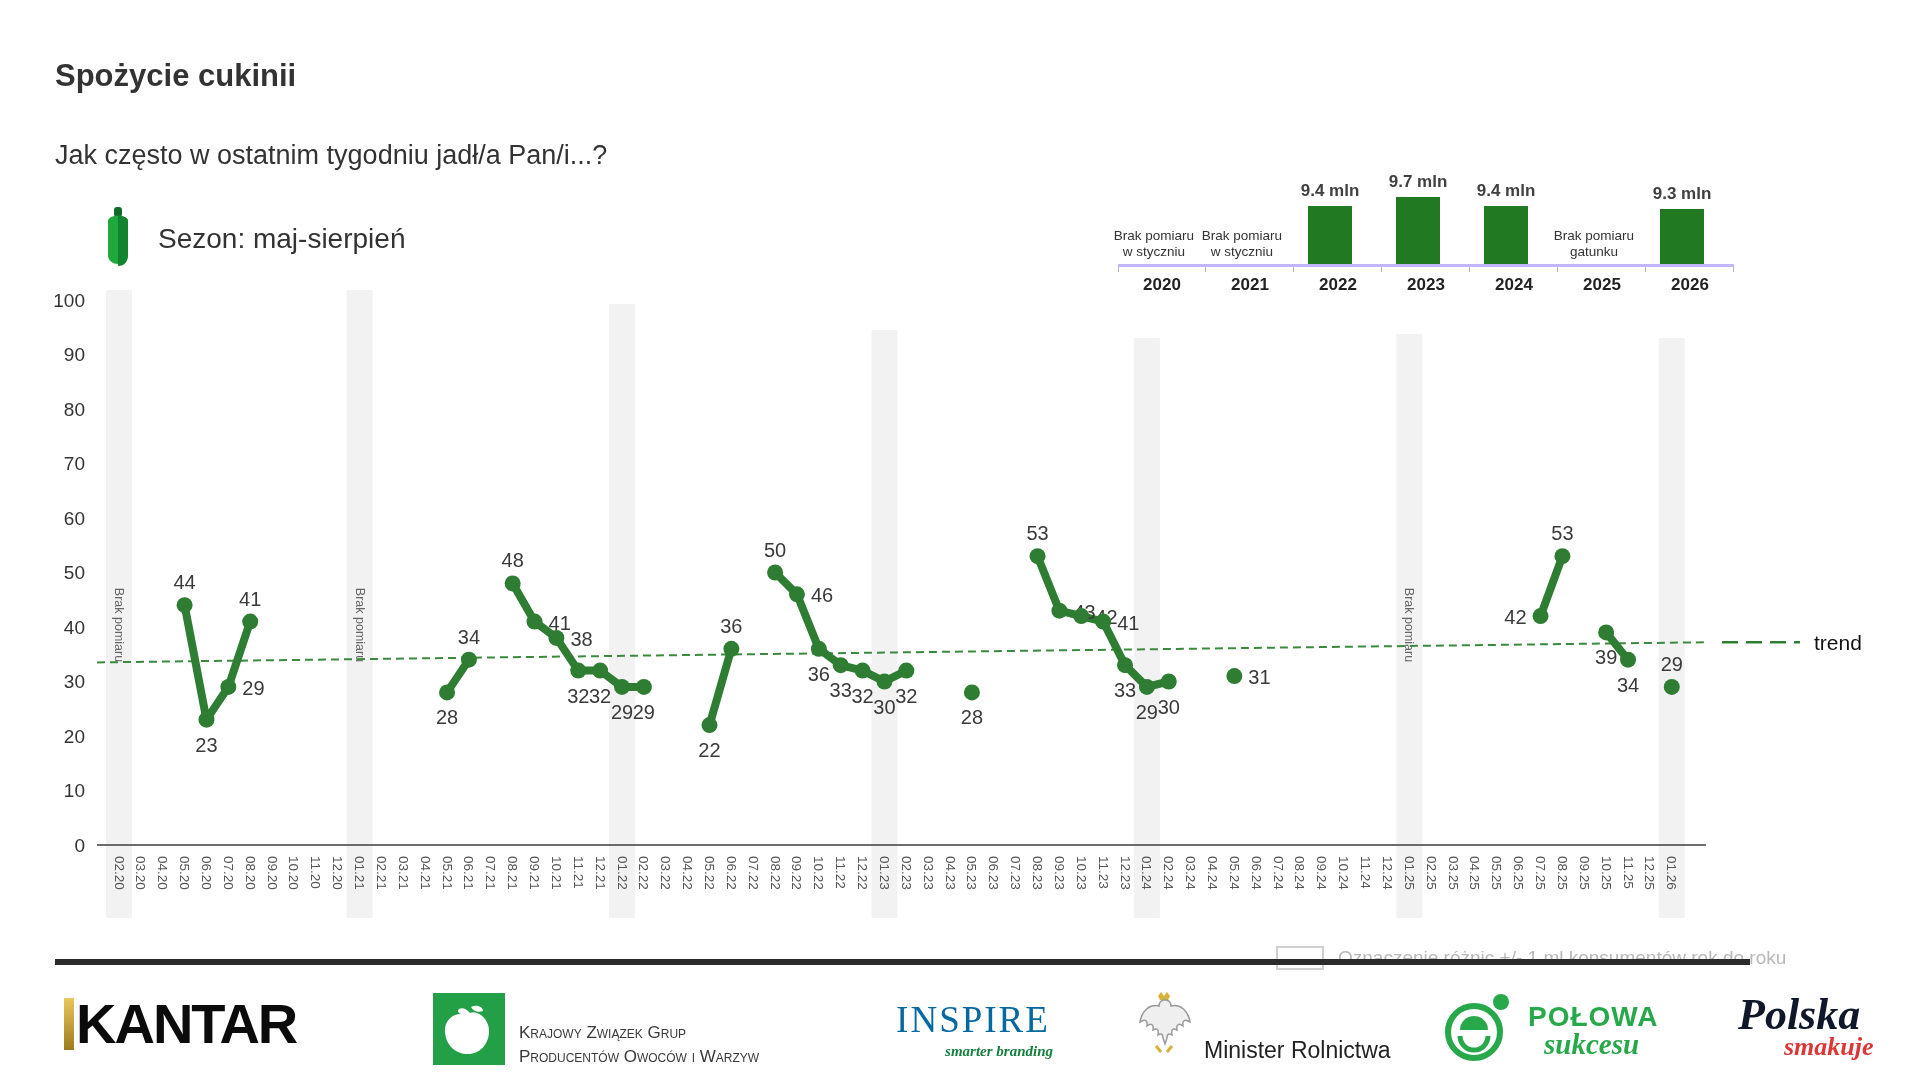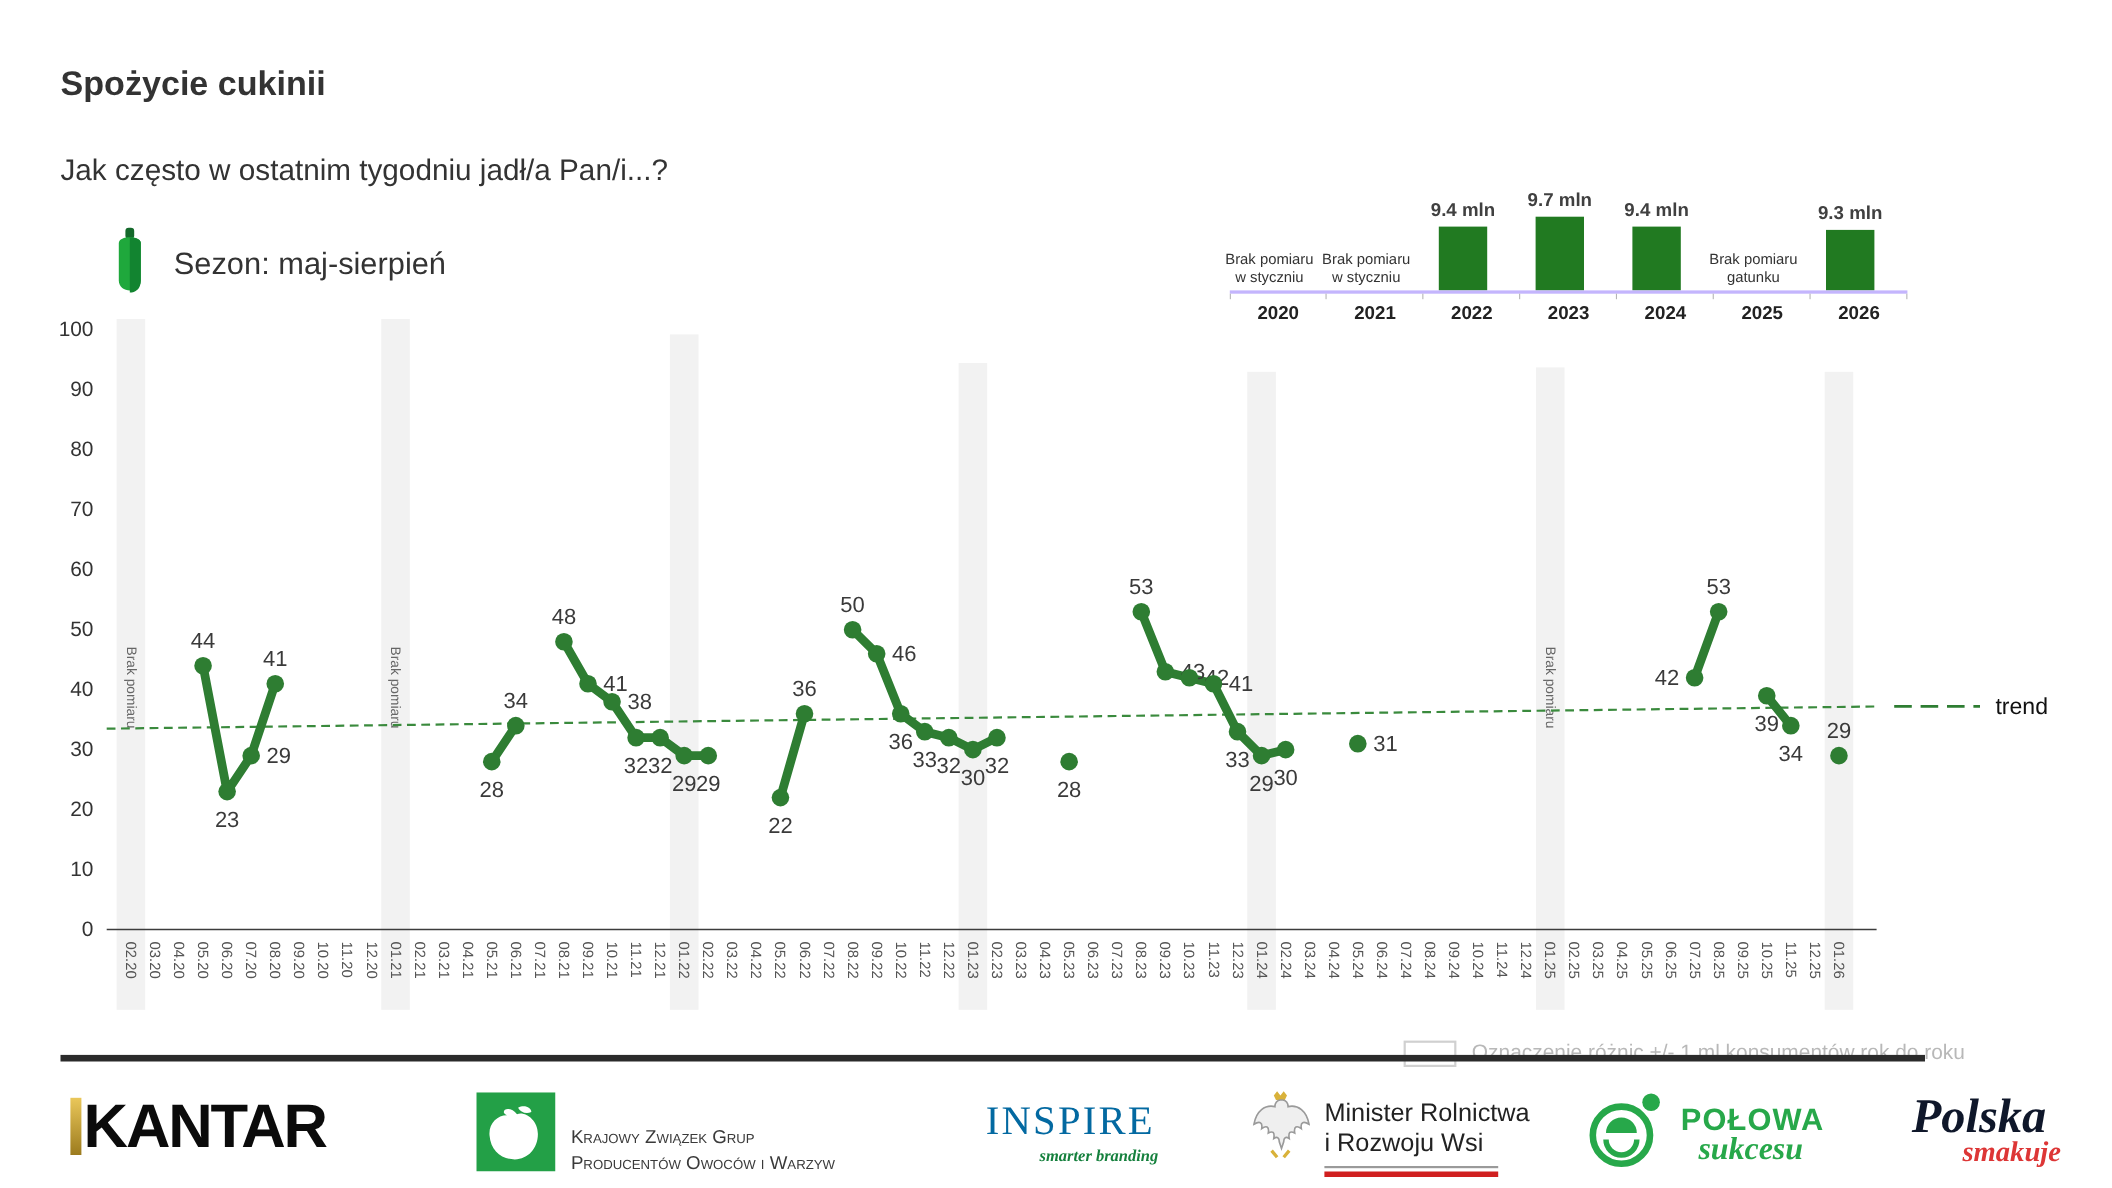--- a/index.html
+++ b/index.html
@@ -29,21 +29,21 @@
   #kantar{left:64px;top:998px;display:flex;align-items:flex-start;gap:2px;}
   #kantar-bar{width:10px;height:52px;background:linear-gradient(#eac75a,#9c7b1e);}
   #kantar-text{font-size:56px;font-weight:800;letter-spacing:-2px;color:#0b0b0b;line-height:52px;}
   #kzg{left:433px;top:993px;display:flex;align-items:flex-end;gap:14px;}
   .kzg-text{font-size:17px;color:#3a3a3a;font-variant:small-caps;line-height:24px;}
   #inspire{left:893px;top:998px;width:160px;text-align:center;}
   #inspire-name{font-family:"Liberation Serif",serif;font-size:37px;color:#0369a1;letter-spacing:2px;}
   #inspire-tag{font-family:"Liberation Serif",serif;font-style:italic;font-weight:bold;font-size:15px;color:#15803d;text-align:right;margin-top:2px;}
   #ministry{left:1136px;top:988px;display:flex;gap:12px;align-items:flex-start;}
   #ministry-textblock{padding-top:10px;}
-  .ministry-line{font-size:23px;color:#222;line-height:27px;}
+  .ministry-line{font-size:23px;color:#222;line-height:27px;margin-top:39px;}
   #ministry-grayline{width:158px;height:2px;background:#9a9a9a;margin-top:8px;}
   #ministry-redline{width:158px;height:5px;background:#d02020;margin-top:3px;}
   #polowa{left:1442px;top:992px;display:flex;align-items:center;gap:16px;}
   #polowa-name{font-size:28px;font-weight:800;color:#27a84a;letter-spacing:1px;line-height:28px;}
   #polowa-sub{font-family:"Liberation Serif",serif;font-style:italic;font-weight:bold;font-size:29px;color:#27a84a;margin-left:16px;line-height:26px;}
   #polska{left:1738px;top:995px;}
   #polska-name{font-family:"Liberation Serif",serif;font-style:italic;font-weight:bold;font-size:44px;color:#0f172a;line-height:40px;}
   #polska-sub{font-family:"Liberation Serif",serif;font-style:italic;font-weight:bold;font-size:26px;color:#dd3636;margin-left:46px;line-height:24px;}
   svg text{font-family:"Liberation Sans", sans-serif;}
 </style>

